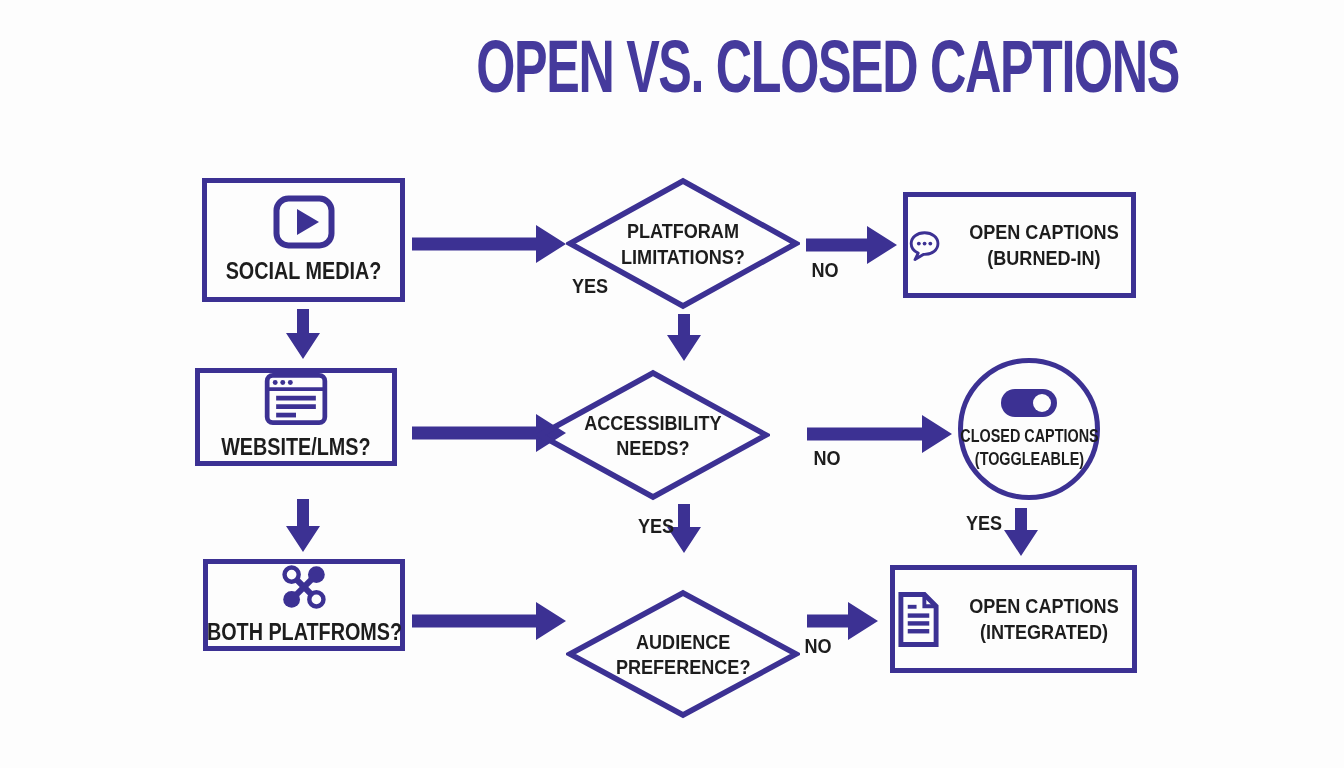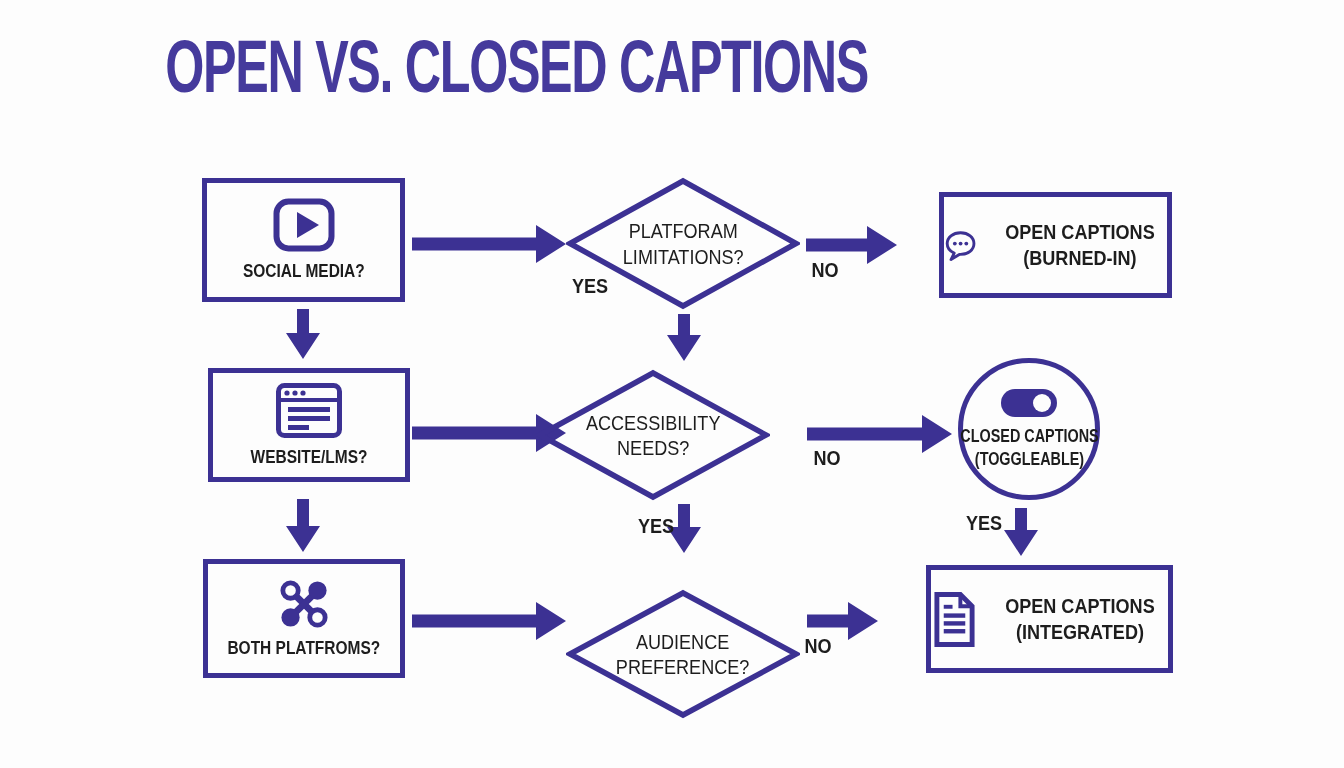--- a/index.html
+++ b/index.html
@@ -4,36 +4,36 @@
 <style>
   :root{
     --purple:#3c3193;
     --title:#453a9c;
     --ink:#1d1d1d;
     --bg:#fdfdfd;
   }
   html,body{margin:0;padding:0;}
   body{font-family:"Liberation Sans", sans-serif;background:#e9e9e9;}
   .stage{position:relative;width:1344px;height:768px;background:var(--bg);overflow:hidden;}
-  .title{position:absolute;left:0;right:0;top:30px;text-align:left;margin:0;}
+  .title{position:absolute;left:0;right:0;top:30px;text-align:right;margin:0;}
   .title .cond{display:inline-block;font-size:74px;font-weight:700;color:var(--title);
     letter-spacing:-2px;transform:scaleX(0.68);white-space:nowrap;line-height:1;}
   .arrows{position:absolute;left:0;top:0;z-index:1;}
   .arrows polygon{fill:var(--purple);}
   .node-box{position:absolute;z-index:2;border:5px solid var(--purple);box-sizing:border-box;
     display:flex;flex-direction:column;align-items:center;justify-content:center;gap:9px;}
-  .outcome{flex-direction:row;gap:16px;margin-left:36px;}
+  .outcome{flex-direction:row;gap:16px;}
   .node-circle{border-radius:50%;flex-direction:column;gap:7px;}
-  .label{font-size:18px;font-weight:700;color:var(--ink);white-space:nowrap;}
+  .label{font-size:23px;font-weight:700;color:var(--ink);white-space:nowrap;}
   .cond{display:inline-block;transform:scaleX(0.86);transform-origin:center;}
   .diamond{position:absolute;z-index:2;}
   .diamond svg{position:absolute;left:0;top:0;}
   .diamond polygon{fill:none;stroke:var(--purple);stroke-width:5.5;}
   .dlabel{position:absolute;left:0;top:0;right:0;bottom:0;display:flex;align-items:center;
-    justify-content:center;text-align:center;font-size:21px;font-weight:400;color:var(--ink);line-height:1.2;}
+    justify-content:center;text-align:center;font-size:21px;font-weight:700;color:var(--ink);line-height:1.2;}
   .olabel{text-align:center;font-size:21px;font-weight:700;color:var(--ink);line-height:1.25;white-space:nowrap;}
   .clabel{text-align:center;font-size:18px;font-weight:700;color:var(--ink);line-height:1.25;white-space:nowrap;transform:scaleX(0.8);}
   .edge-label{position:absolute;z-index:3;transform:translate(-50%,-50%);
     font-size:21px;font-weight:700;color:var(--ink);white-space:nowrap;}
   .icon{display:block;}
   .icon .st{fill:none;stroke:var(--purple);}
   .icon .fl{fill:var(--purple);}
 </style>
 </head>
 <body>
@@ -61,37 +61,37 @@
   <div class="node-box" style="left:202px;top:178px;width:203px;height:124px">
     <svg class="icon" width="62" height="54" viewBox="0 0 62 54">
       <rect class="st" x="3.5" y="3.5" width="55" height="47" rx="12" stroke-width="6"></rect>
       <polygon class="fl" points="24,14 46,27 24,40"></polygon>
     </svg>
     <div class="label">
       <span class="cond">SOCIAL MEDIA?</span>
     </div>
   </div>
 
-  <div class="node-box" style="left:208px;top:368px;width:202px;height:114px">
+  <div class="node-box" style="left:195px;top:368px;width:202px;height:98px">
     <svg class="icon" width="66" height="55" viewBox="0 0 66 55">
       <rect class="st" x="2.5" y="2.5" width="61" height="50" rx="6" stroke-width="5"></rect>
       <line x1="3" y1="17" x2="63" y2="17" stroke="#3c3193" stroke-width="4"></line>
       <circle class="fl" cx="11" cy="10" r="2.6"></circle>
         <circle class="fl" cx="19" cy="10" r="2.6"></circle>
         <circle class="fl" cx="27" cy="10" r="2.6"></circle>
       <line x1="12" y1="26.5" x2="54" y2="26.5" stroke="#3c3193" stroke-width="5"></line>
       <line x1="12" y1="35.5" x2="54" y2="35.5" stroke="#3c3193" stroke-width="5"></line>
       <line x1="12" y1="44.5" x2="33" y2="44.5" stroke="#3c3193" stroke-width="5"></line>
     </svg>
     <div class="label">
       <span class="cond">WEBSITE/LMS?</span>
     </div>
   </div>
 
-  <div class="node-box" style="left:203px;top:559px;width:202px;height:119px">
+  <div class="node-box" style="left:203px;top:559px;width:202px;height:92px">
     <svg class="icon" width="50" height="50" viewBox="0 0 52 52">
       <line x1="12" y1="12" x2="40" y2="40" stroke="#3c3193" stroke-width="7"></line>
       <line x1="40" y1="12" x2="12" y2="40" stroke="#3c3193" stroke-width="7"></line>
       <circle cx="12" cy="12" r="8" fill="#fdfdfd" stroke="#3c3193" stroke-width="5"></circle>
       <circle class="fl" cx="40" cy="12" r="9.5"></circle>
       <circle class="fl" cx="12" cy="40" r="9.5"></circle>
       <circle cx="40" cy="40" r="8" fill="#fdfdfd" stroke="#3c3193" stroke-width="5"></circle>
     </svg>
     <div class="label">
       <span class="cond">BOTH PLATFROMS?</span>

